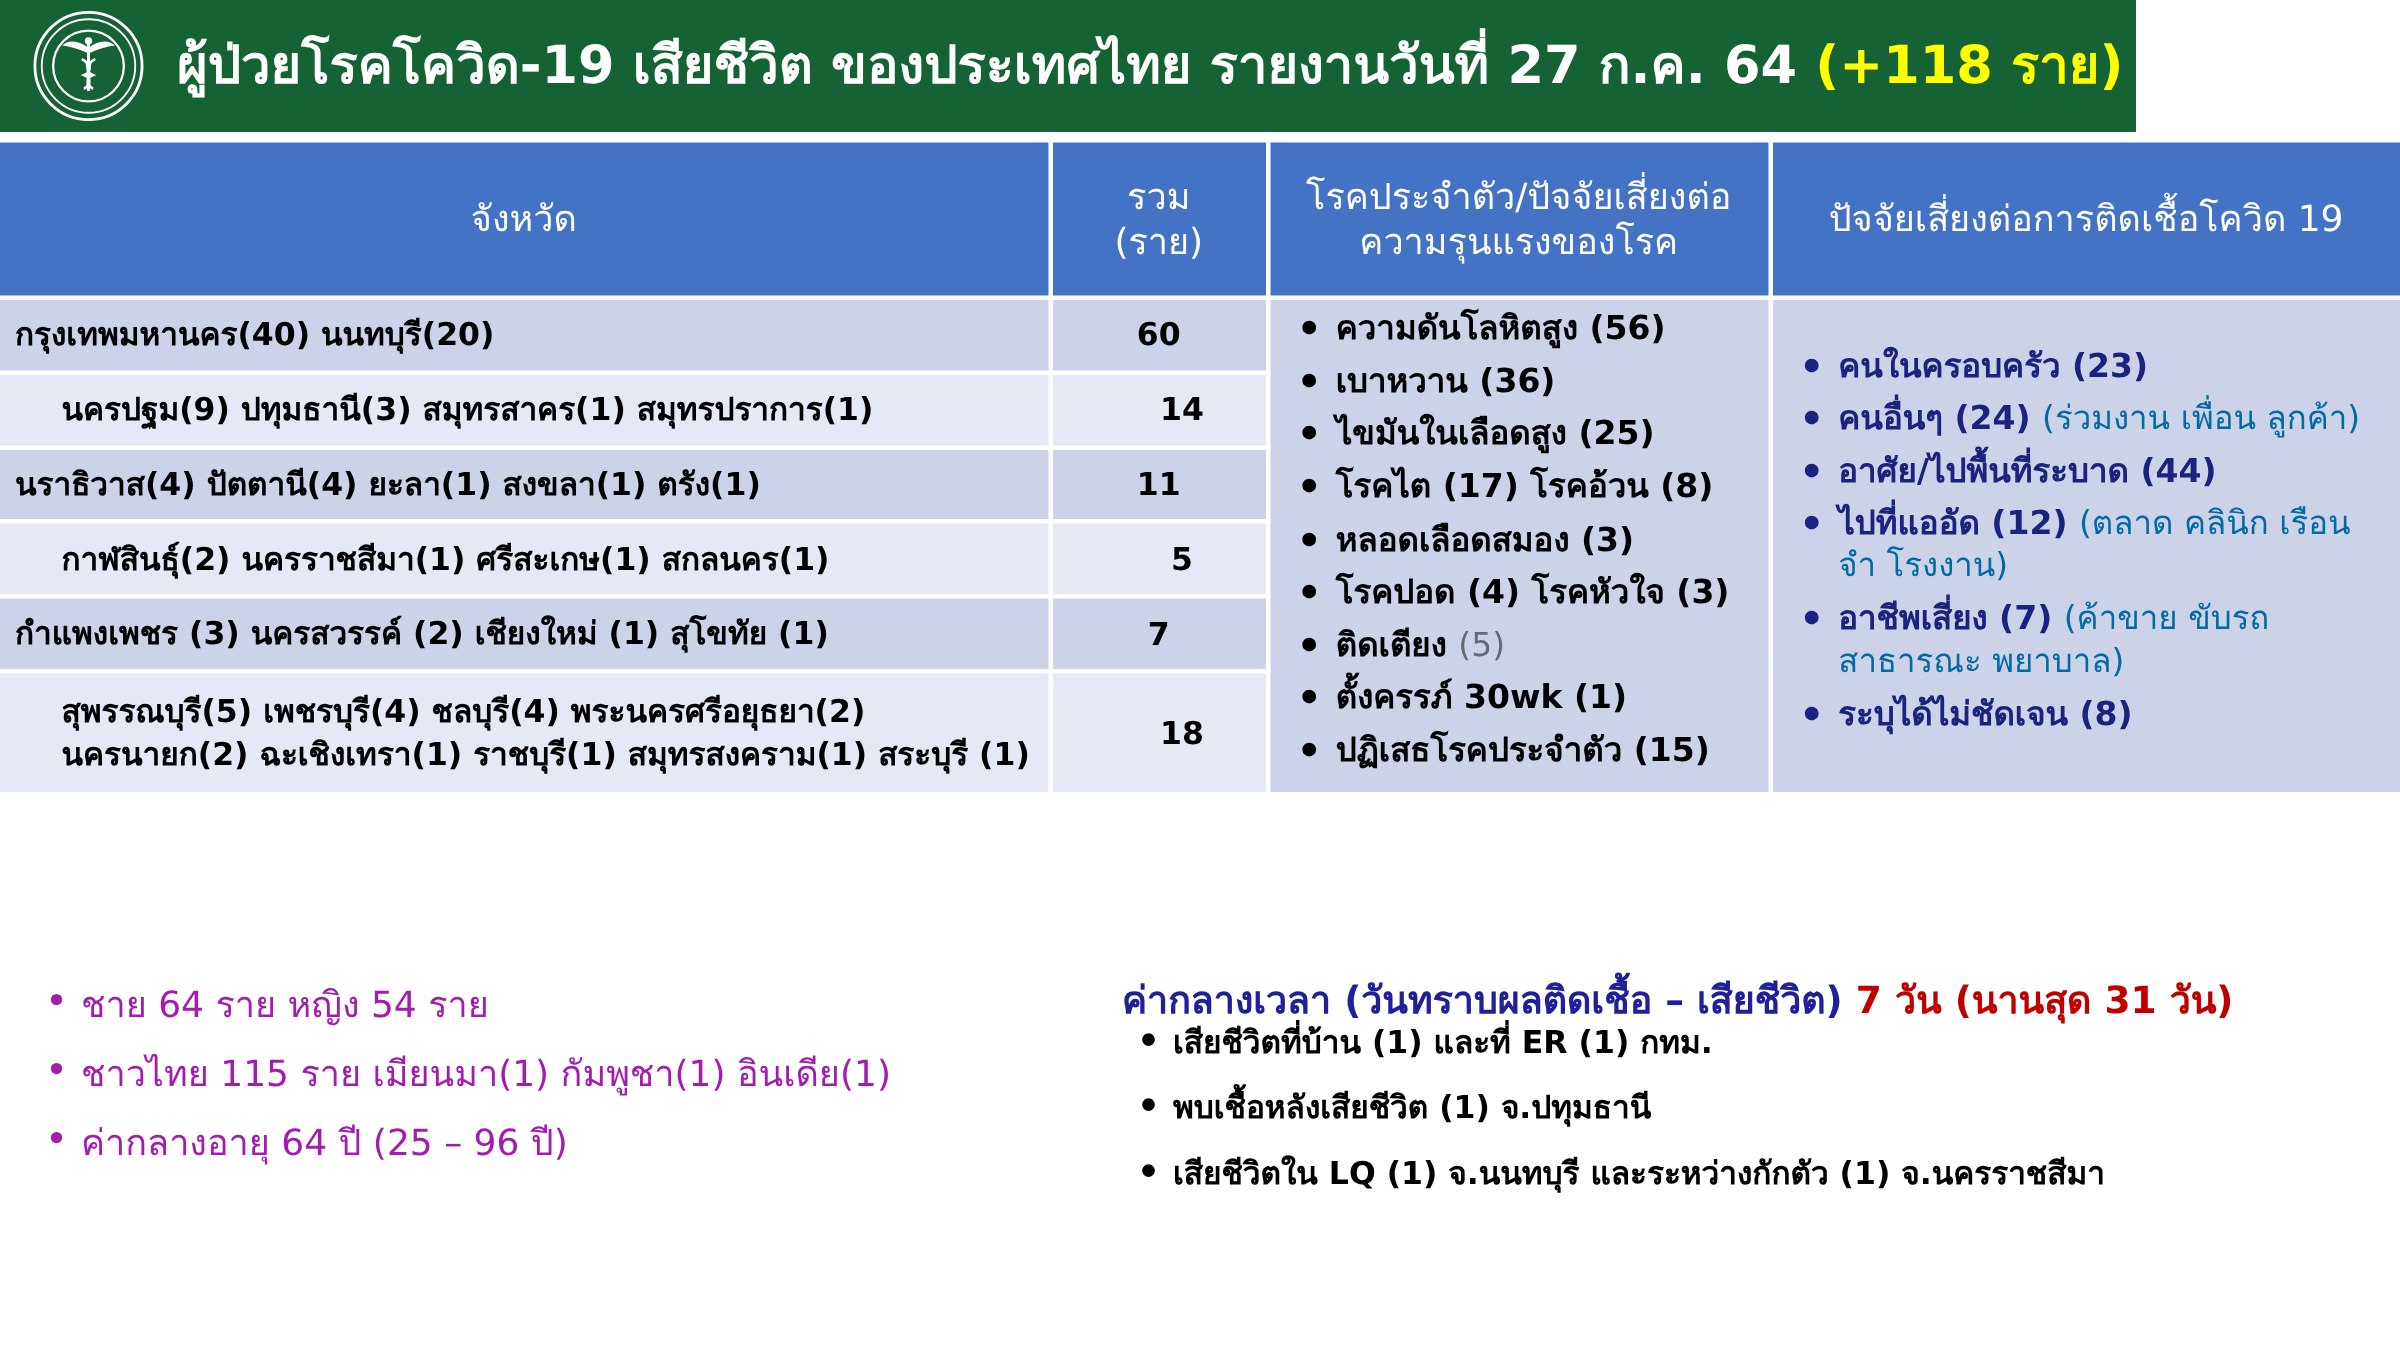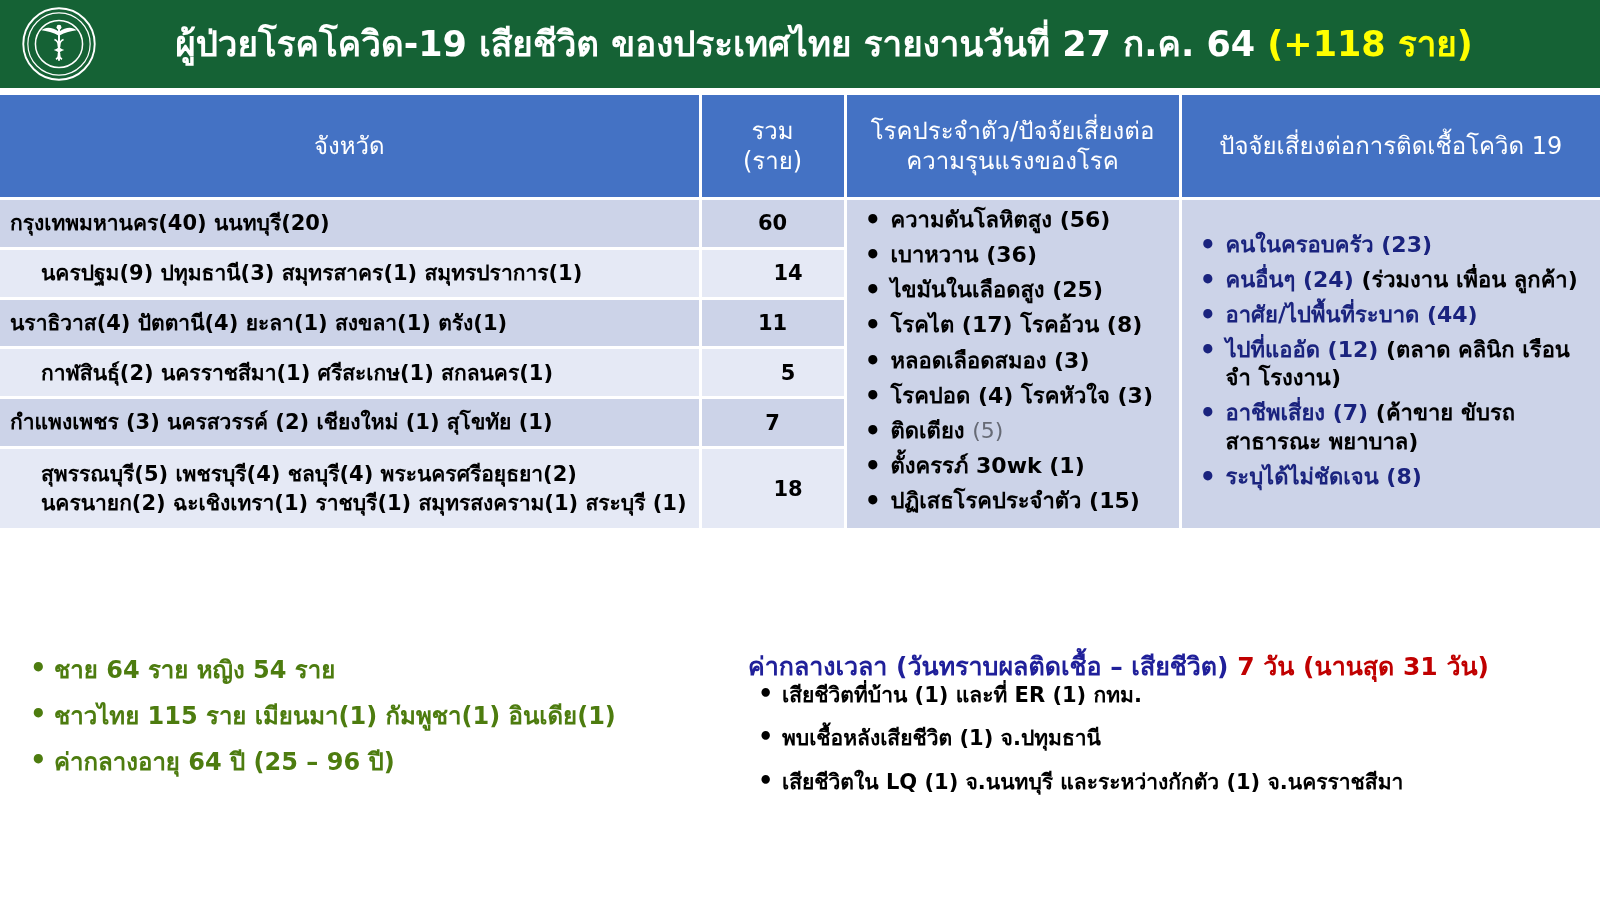--- a/index.html
+++ b/index.html
@@ -6,21 +6,21 @@
   html, body {
     width: 1600px; height: 900px;
     background: #ffffff;
     font-family: "DejaVu Sans", "Liberation Sans", sans-serif;
     overflow: hidden;
   }
   .page { position: relative; width: 1600px; height: 900px; background:#fff; }
 
   
   .header {
-    position: absolute; left: 0; top: 0; width: 1600px; height: 88px;
+    position: absolute; left: 0; top: 0; width: 1424px; height: 88px;
     background: #156235;
     display: flex; align-items: center;
   }
   .logo-wrap {
     width: 118px; height: 88px;
     display: flex; align-items: center; justify-content: center;
     flex: 0 0 118px;
   }
   .moph-logo { display:block; }
   .header-title {
@@ -97,34 +97,34 @@
   }
 
   
   .comorb > li { color: #000; font-weight: bold; font-size: 22px; }
   .comorb > li::before { color: #000; }
   .comorb .muted { color: #666a75; font-weight: normal; }
 
   
   .risk > li { color: #1a237e; font-weight: bold; font-size: 22px; }
   .risk > li::before { color: #1a237e; }
-  .risk .sub { color: #000000; font-weight: bold; }
+  .risk .sub { color: #0369a1; font-weight: normal; }
 
   
   .footer-left {
     position: absolute; left: 18px; top: 655px; width: 700px;
   }
   .footer-left ul { list-style: none; margin:0; padding:0; }
   .footer-left li {
     position: relative;
     padding-left: 36px;
     margin-bottom: 16px;
-    color: #4d7c0f;
+    color: #a21caf;
     font-size: 24px;
-    font-weight: bold;
+    font-weight: normal;
     line-height: 1.25;
   }
   .footer-left li::before {
     content: "\2022";
     position: absolute; left: 12px; top: -3px;
     font-size: 26px;
   }
 
   .footer-right {
     position: absolute; left: 748px; top: 652px; width: 852px;

